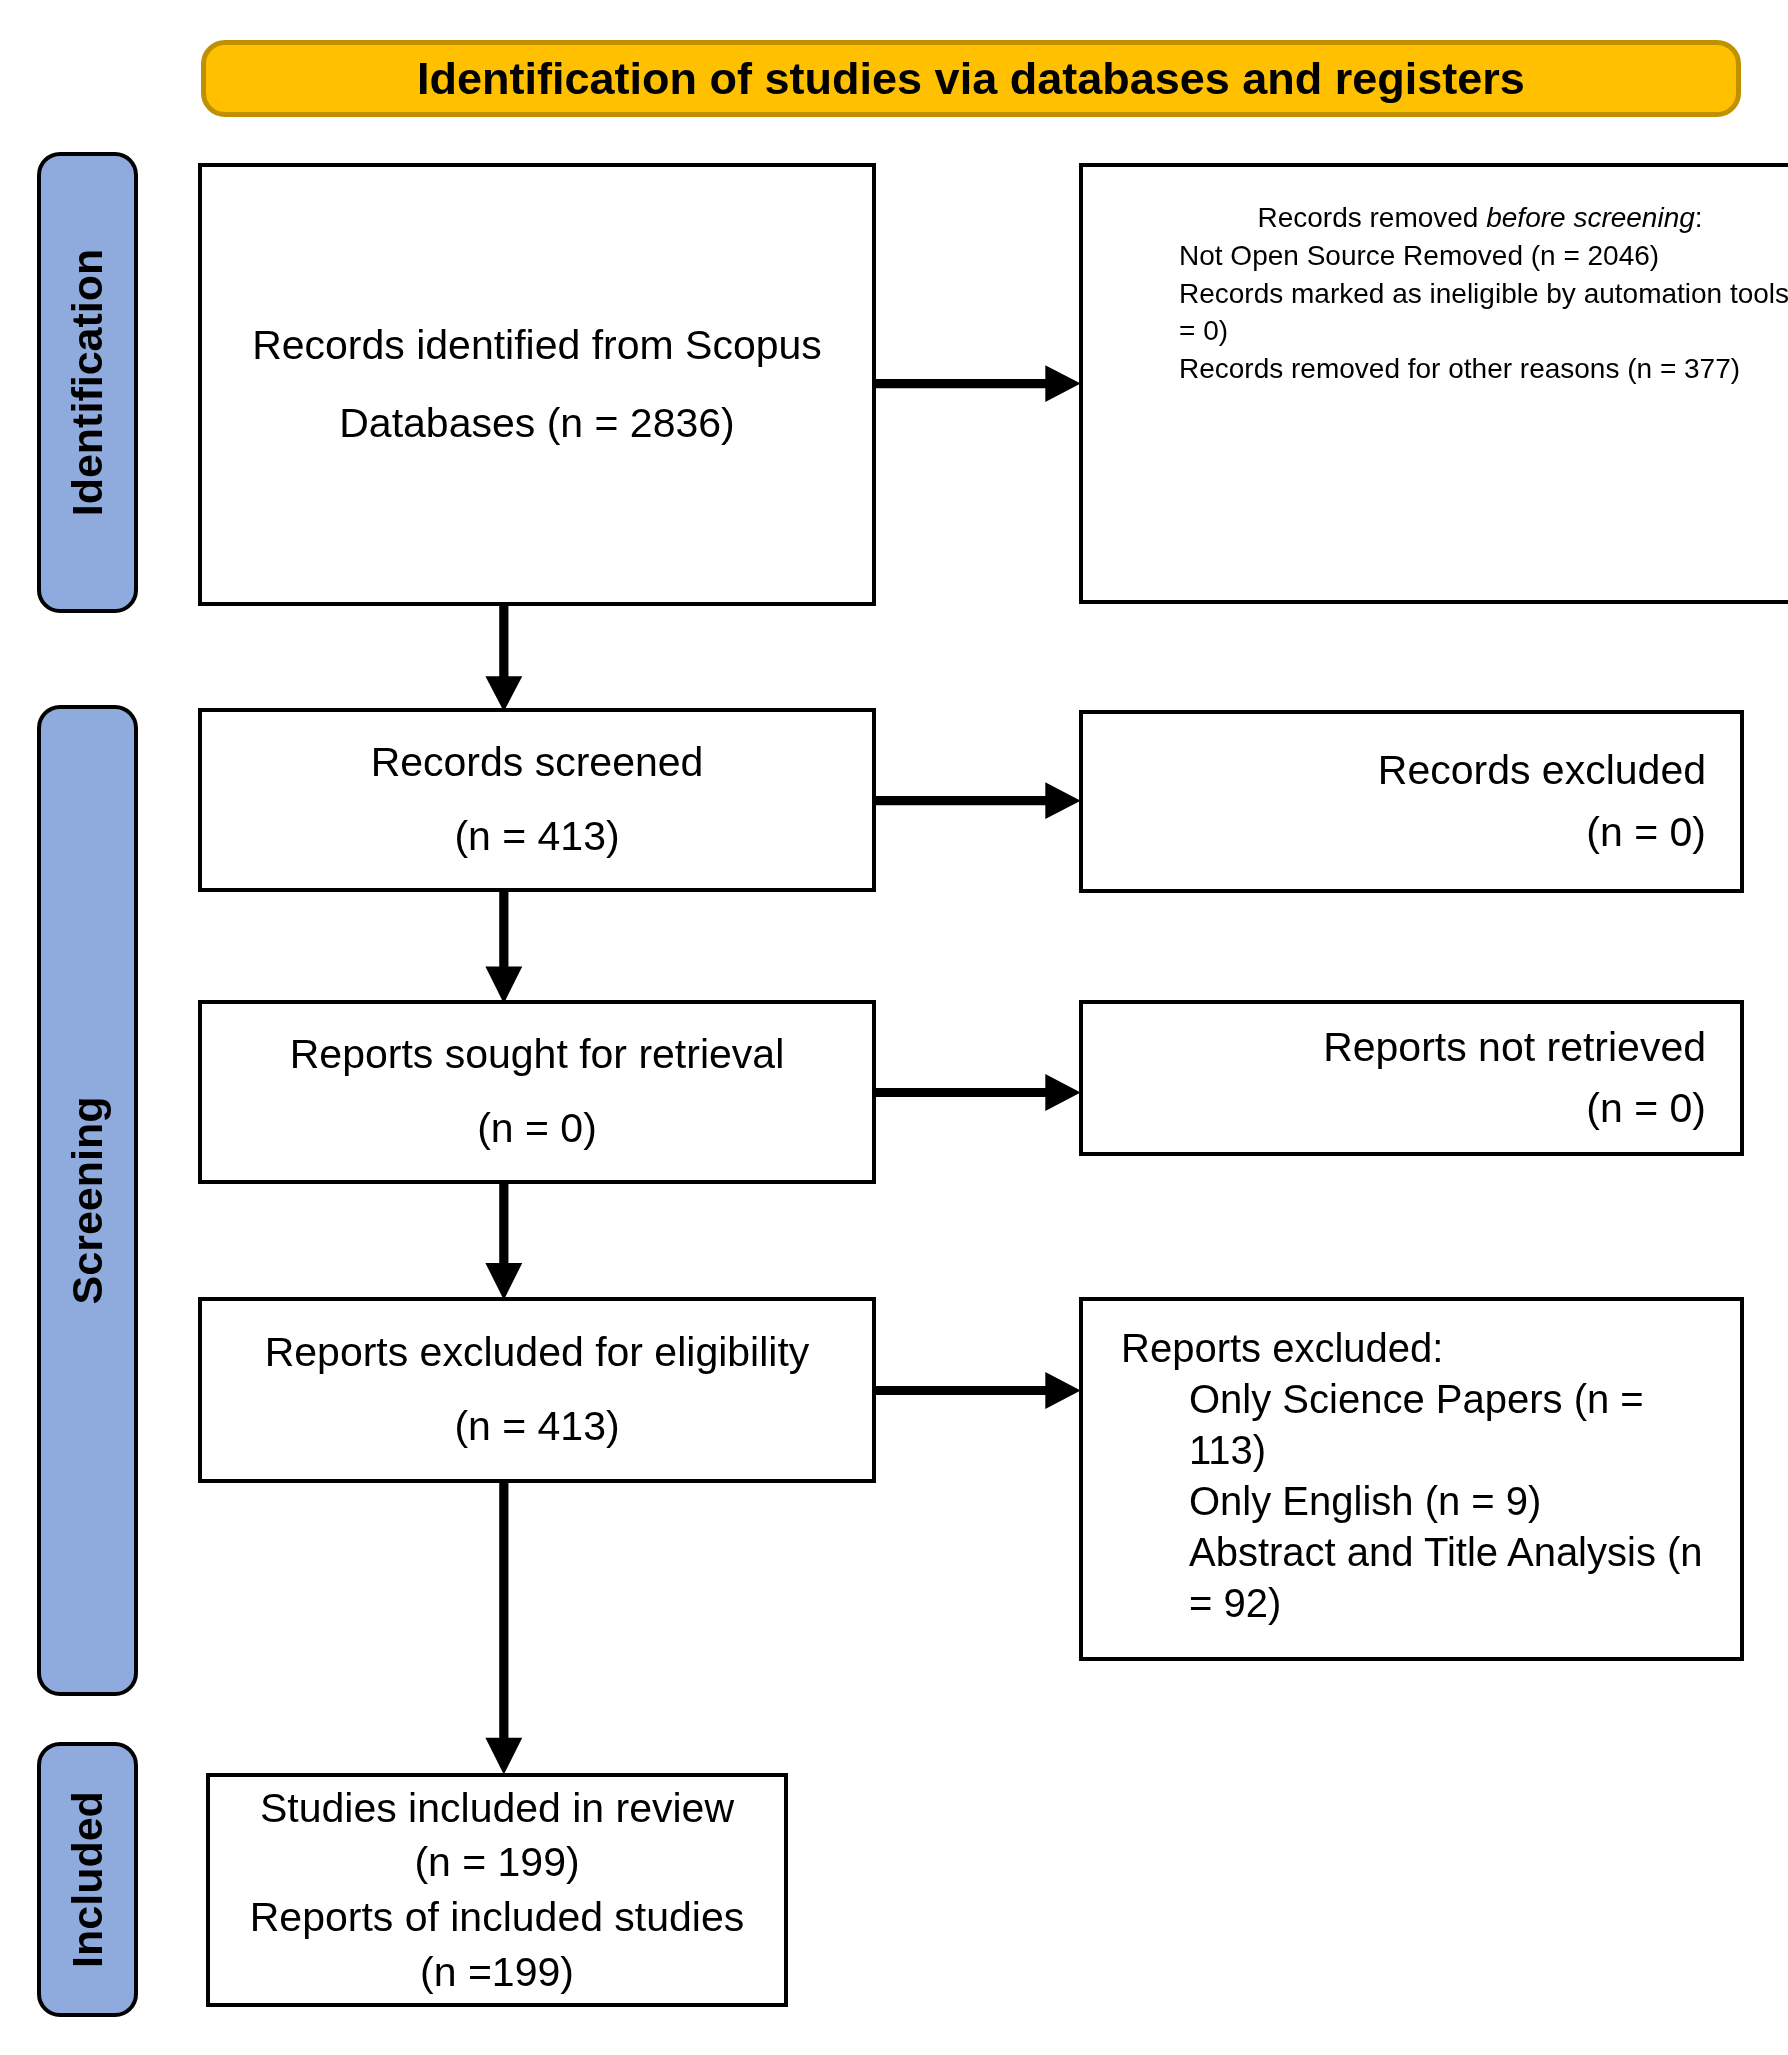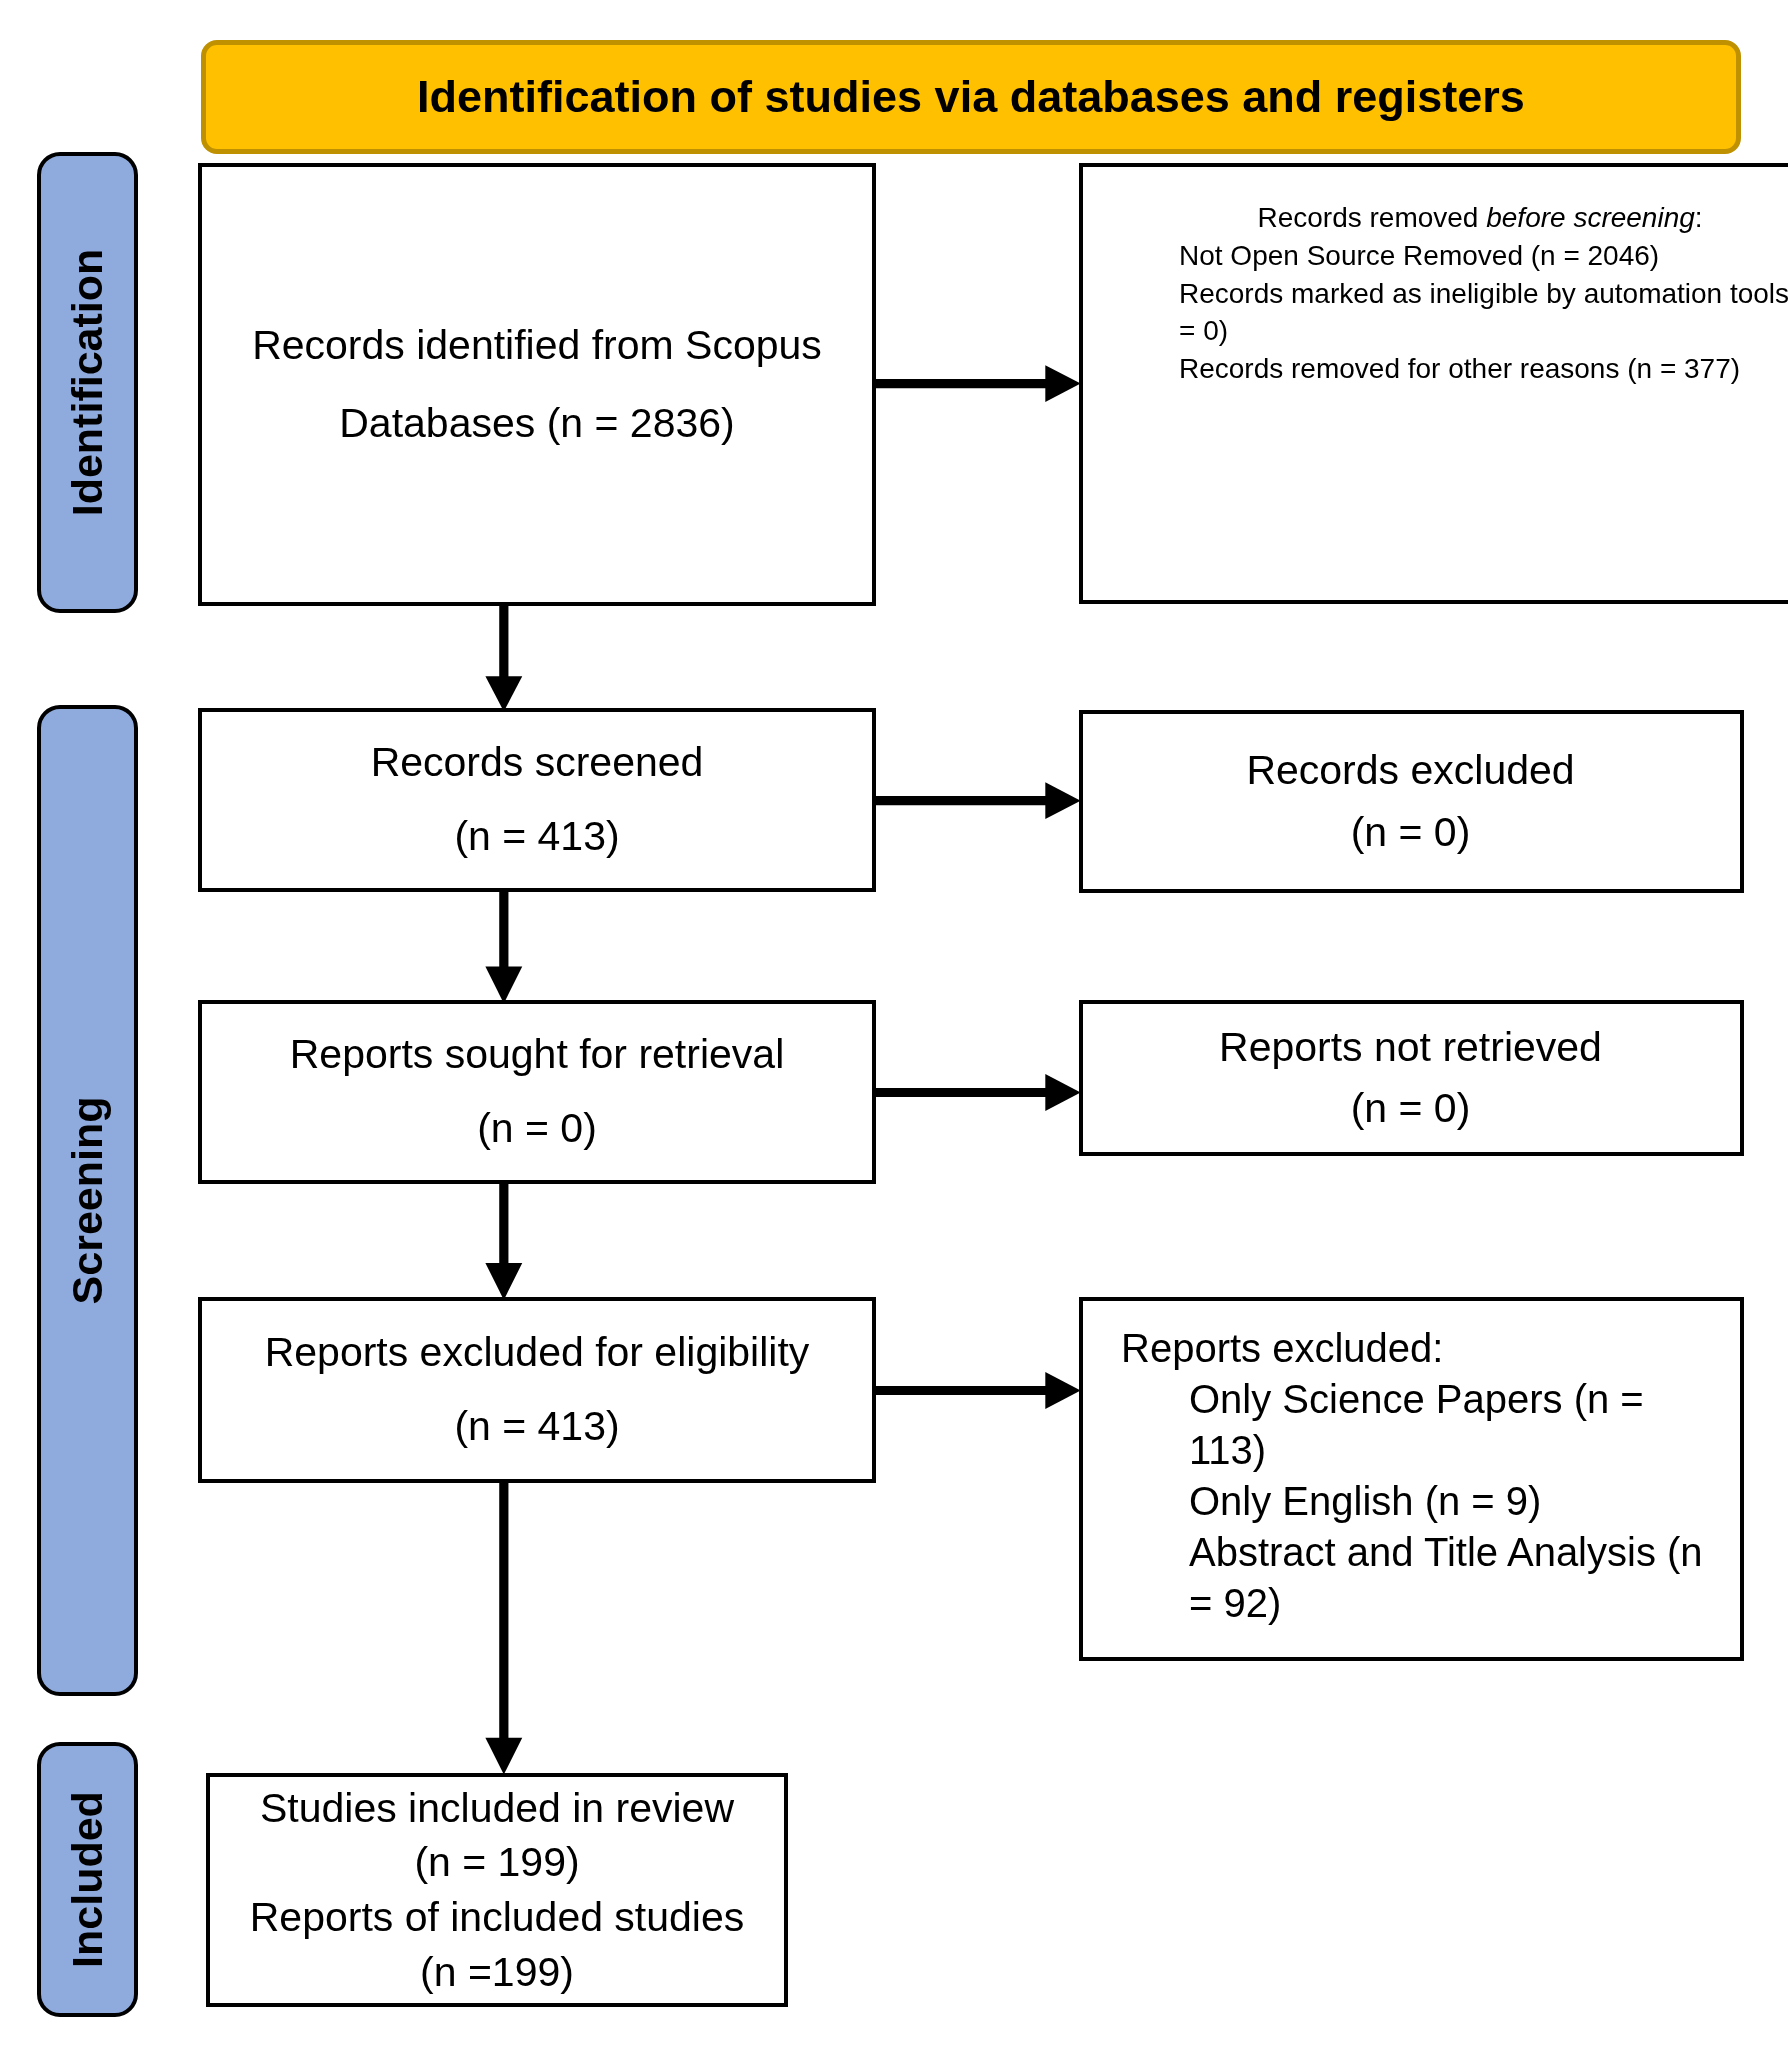--- a/index.html
+++ b/index.html
@@ -12,24 +12,24 @@
     position: relative;
     width: 1788px;
     height: 2056px;
     background: #ffffff;
     overflow: hidden;
   }
   
   .banner {
     position: absolute;
     left: 201px; top: 40px;
-    width: 1540px; height: 114px;
+    width: 1540px; height: 77px;
     background: var(--banner-fill, #FFC000);
     border: 5.4px solid var(--banner-border, #BF9000);
-    border-radius: 16px;
+    border-radius: 24px;
     box-sizing: border-box;
     display: flex; align-items: center; justify-content: center;
   }
   .banner-text {
     font-size: 45px;
     font-weight: bold;
     color: #000;
     text-align: center;
   }
   
@@ -66,21 +66,21 @@
   }
   .fbox.centered {
     display: flex; flex-direction: column;
     align-items: center; justify-content: center;
     text-align: center;
     padding: 0 23px;
   }
   .fbox.leftalign {
     display: flex; flex-direction: column;
     justify-content: center;
-    text-align: center;
+    text-align: right;
     padding-left: 32px; padding-right: 34px;
     line-height: 1.5;
   }
   .box-records-identified { left: 198px;  top: 163px;  width: 678px; height: 443px; line-height: 1.9; }
   .box-records-removed    { left: 1079px; top: 163px;  width: 802px; height: 441px; padding: 32px 35px 0 35px; font-size: 28px; }
   .box-records-screened   { left: 198px;  top: 708px;  width: 678px; height: 184px; line-height: 1.8; }
   .box-records-excluded   { left: 1079px; top: 710px;  width: 665px; height: 183px; }
   .box-reports-sought     { left: 198px;  top: 1000px; width: 678px; height: 184px; line-height: 1.8; }
   .box-reports-not-retrieved { left: 1079px; top: 1000px; width: 665px; height: 156px; }
   .box-reports-assessed   { left: 198px;  top: 1297px; width: 678px; height: 186px; line-height: 1.8; }

